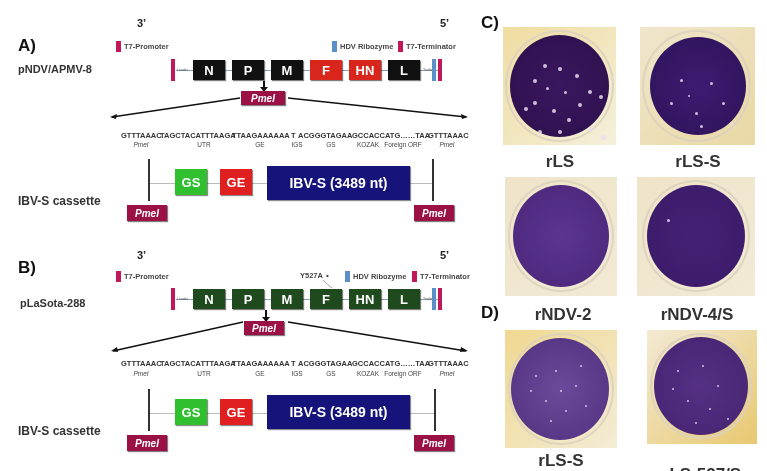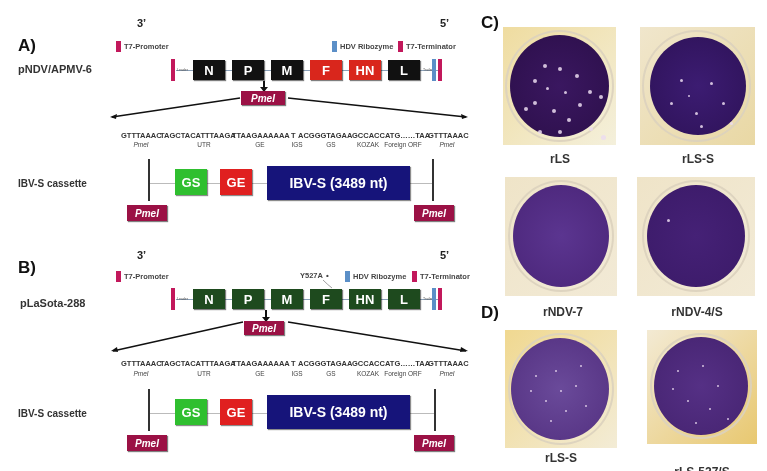--- a/index.html
+++ b/index.html
@@ -12,37 +12,37 @@
   .legend { font-size: 7.5px; font-weight: bold; color: #444; display: flex; align-items: center; gap: 3px; }
   .sw { display: inline-block; width: 5px; height: 11px; }
   .gene { position: absolute; height: 20px; width: 32px; color: #fff; font-weight: bold; font-size: 13px; display: flex; align-items: center; justify-content: center; box-shadow: 1px 1px 1px rgba(0,0,0,0.5); }
   .backbone { position: absolute; height: 1px; background: #8aa0b8; }
   .tiny { position: absolute; font-size: 3.5px; color: #555; }
   .bar { position: absolute; width: 4px; height: 22px; }
   .pmei { position: absolute; background: #9b1145; color: #fff; font-style: italic; font-weight: bold; font-size: 10px; display: flex; align-items: center; justify-content: center; box-shadow: 1px 1px 1px rgba(0,0,0,0.5); }
   .seq { position: absolute; font-size: 7.5px; font-weight: bold; color: #333; white-space: nowrap; }
   .seqlab { position: absolute; font-size: 6.5px; color: #444; white-space: nowrap; transform: translateX(-50%); }
   .seqlab.it { font-style: italic; }
-  .cassette-label { font-weight: bold; font-size: 10px; color: #333; }
+  .cassette-label { font-weight: bold; font-size: 12px; color: #333; margin-top: 16px; }
   .vline { position: absolute; width: 2px; background: #333; }
   .cbox { position: absolute; color: #fff; font-weight: bold; display: flex; align-items: center; justify-content: center; box-shadow: 1px 1px 1px rgba(0,0,0,0.45); }
   .dish-wrap { position: absolute; }
   .dish-bg { position: absolute; inset: 0; }
   .dish { position: absolute; border-radius: 50%; }
   .dish-rim { position: absolute; border-radius: 50%; border: 2px solid rgba(220,210,190,0.9); }
   .plaque { position: absolute; border-radius: 50%; background: rgba(235,220,240,0.85); }
-  .dish-label { position: absolute; font-weight: bold; font-size: 12px; color: #333; transform: translateX(-50%); white-space: nowrap; }
+  .dish-label { position: absolute; font-weight: bold; font-size: 17px; color: #333; transform: translateX(-50%); white-space: nowrap; }
 </style>
 </head>
 <body>
 
 <div class="abs panel-letter" style="left:18px;top:36px;">A)</div>
 <div class="abs prime" style="left:137px;top:17px;">3’</div>
 <div class="abs prime" style="left:440px;top:17px;">5’</div>
-<div class="abs construct-name" style="left:18px;top:63px;">pNDV/APMV-6</div>
+<div class="abs construct-name" style="left:18px;top:63px;">pNDV/APMV-8</div>
 
 <div class="abs legend" style="left:116px;top:41px;">
   <span class="sw" style="background:#c2185b;"></span>
   <span>T7-Promoter</span>
 </div>
 <div class="abs legend" style="left:332px;top:41px;">
   <span class="sw" style="background:#5b8fc7;"></span>
   <span>HDV Ribozyme</span>
 </div>
 <div class="abs legend" style="left:398px;top:41px;">
@@ -216,21 +216,21 @@
   <div class="plaque" style="left:60px;top:98px;width:3px;height:3px;"></div>
   <div class="plaque" style="left:48px;top:68px;width:2px;height:2px;"></div>
 </div>
 <div class="dish-label" style="left:698px;top:152px;">rLS-S</div>
 
 <div class="dish-wrap" style="left:505px;top:177px;width:112px;height:119px;">
   <div class="dish-bg" style="background:linear-gradient(135deg,#efe4c8,#f2ead6);"></div>
   <div class="dish-rim" style="left:3px;top:3px;width:106px;height:112px;"></div>
   <div class="dish" style="left:8px;top:8px;width:96px;height:102px;background:radial-gradient(circle at 50% 50%,#5b3590,#4a2578);"></div>
 </div>
-<div class="dish-label" style="left:563px;top:305px;">rNDV-7</div>
+<div class="dish-label" style="left:563px;top:305px;">rNDV-2</div>
 
 <div class="dish-wrap" style="left:637px;top:177px;width:118px;height:119px;">
   <div class="dish-bg" style="background:linear-gradient(135deg,#efe4c8,#f2ead6);"></div>
   <div class="dish-rim" style="left:5px;top:3px;width:108px;height:112px;"></div>
   <div class="dish" style="left:10px;top:8px;width:98px;height:102px;background:radial-gradient(circle at 50% 50%,#452176,#3b1a68);"></div>
   <div class="plaque" style="left:30px;top:42px;width:3px;height:3px;"></div>
 </div>
 <div class="dish-label" style="left:697px;top:305px;">rNDV-4/S</div>
 
 <div class="abs panel-letter" style="left:481px;top:303px;">D)</div>

